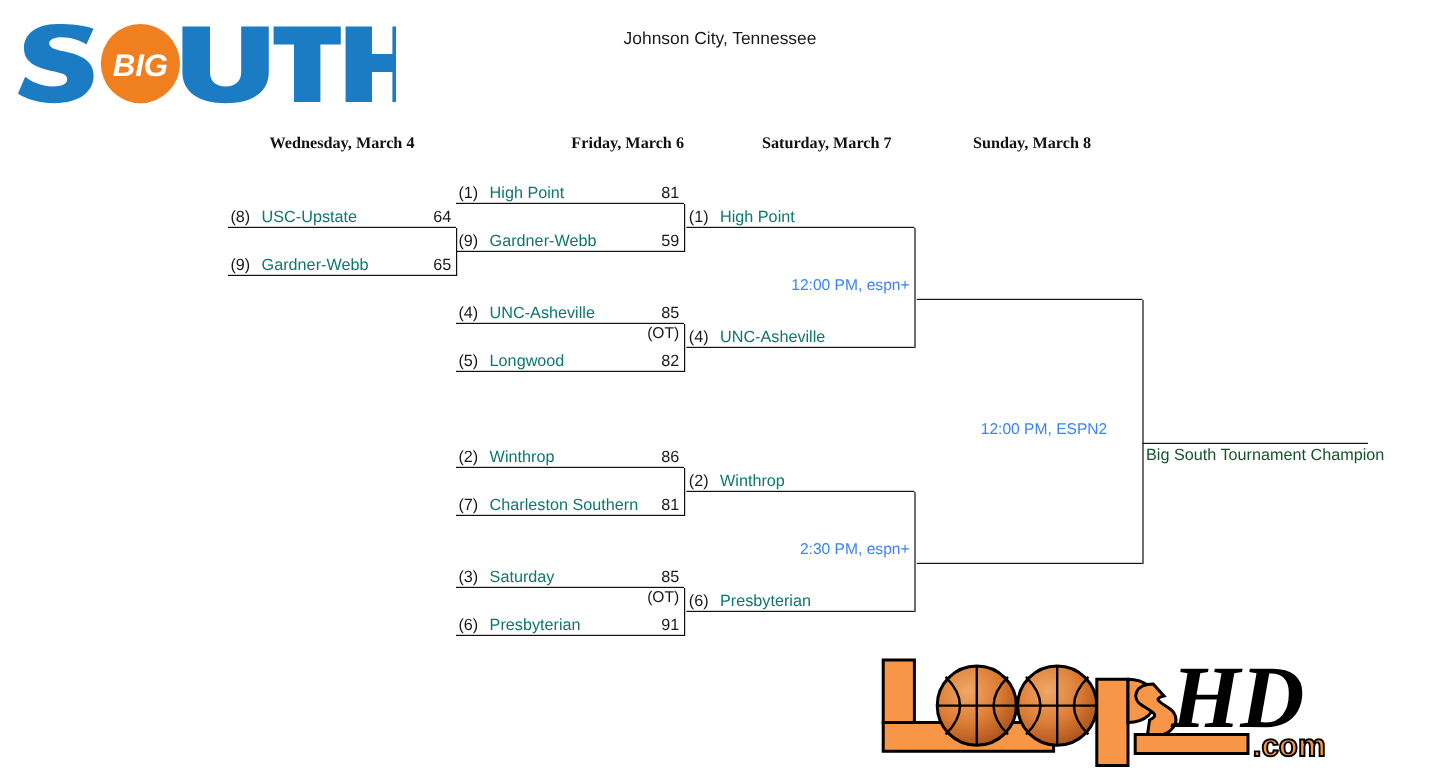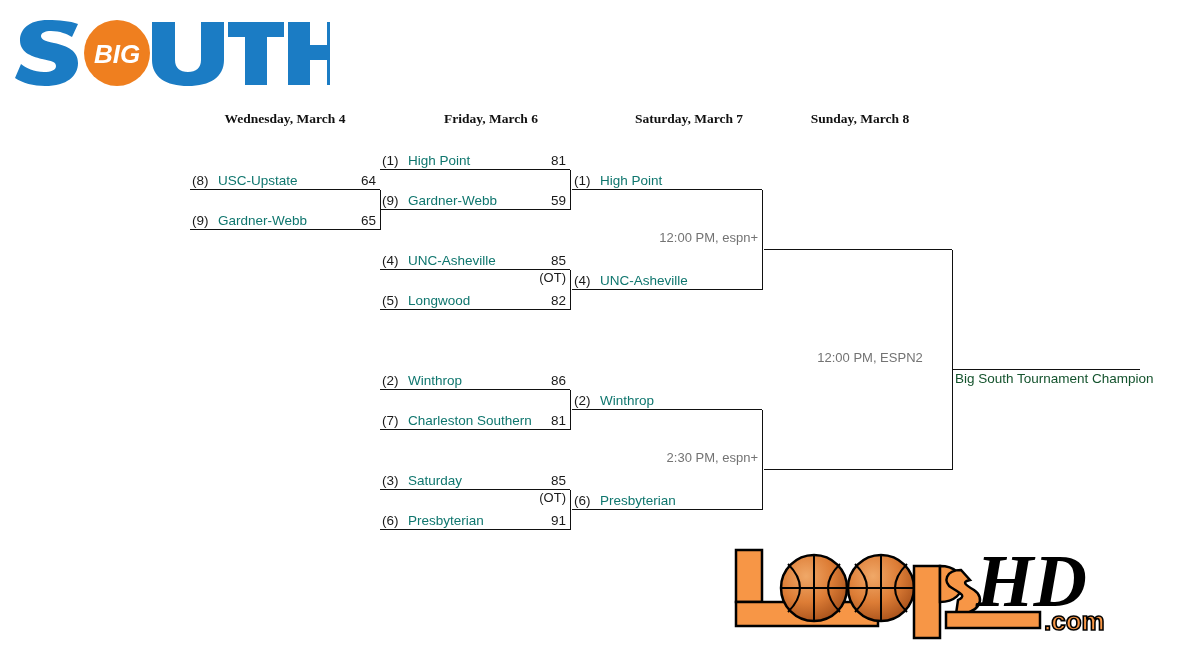--- a/index.html
+++ b/index.html
@@ -43,21 +43,21 @@
     position: absolute;
     top: 111px;
     font-size: 13.5px;
     font-weight: bold;
     color: #111;
     text-align: center;
     white-space: nowrap;
     font-family: Liberation Serif, serif;
   }
   #rh-0 { left: 185px; width: 200px; }
-  #rh-1 { left: 396px; width: 190px; }
+  #rh-1 { left: 380px; width: 190px; text-align: right; }
   #rh-2 { left: 594px; width: 190px; }
   #rh-3 { left: 765px; width: 190px; }
 
   
   #bracket {
     position: absolute; left: 0; top: 0;
     width: 1201px; height: 649px;
   }
   .slot {
     position: absolute;
@@ -87,21 +87,21 @@
   .ot {
     position: absolute;
     font-size: 13px;
     color: #1a1a1a;
     white-space: nowrap;
     text-align: right;
   }
   .gametime {
     position: absolute;
     font-size: 13px;
-    color: #737373;
+    color: #3b82f6;
     white-space: nowrap;
     text-align: right;
   }
   .champion-label {
     position: absolute;
     font-size: 13.5px;
     color: #14532d;
     white-space: nowrap;
   }
 
@@ -137,20 +137,21 @@
 
       <path d="M216 14 L272 14 L272 29 L255 29 L255 77 L233 77 L233 29 L216 29 Z"></path>
 
       <path d="M276 14 L298 14 L298 37 L315 37 L315 14 L318 14 L318 77 L315 77
                L315 52 L298 52 L298 77 L276 77 Z"></path>
     </g>
   </svg>
 </div>
 
 <div id="title-block">
+  <div id="tournament-location">Johnson City, Tennessee</div>
 </div>
 
 <div class="round-header" id="rh-0">Wednesday, March 4</div>
 <div class="round-header" id="rh-1">Friday, March 6</div>
 <div class="round-header" id="rh-2">Saturday, March 7</div>
 <div class="round-header" id="rh-3">Sunday, March 8</div>
 
 <div id="bracket">
 
   <div class="slot" style="left:190px; top:169px; width:190px;">

